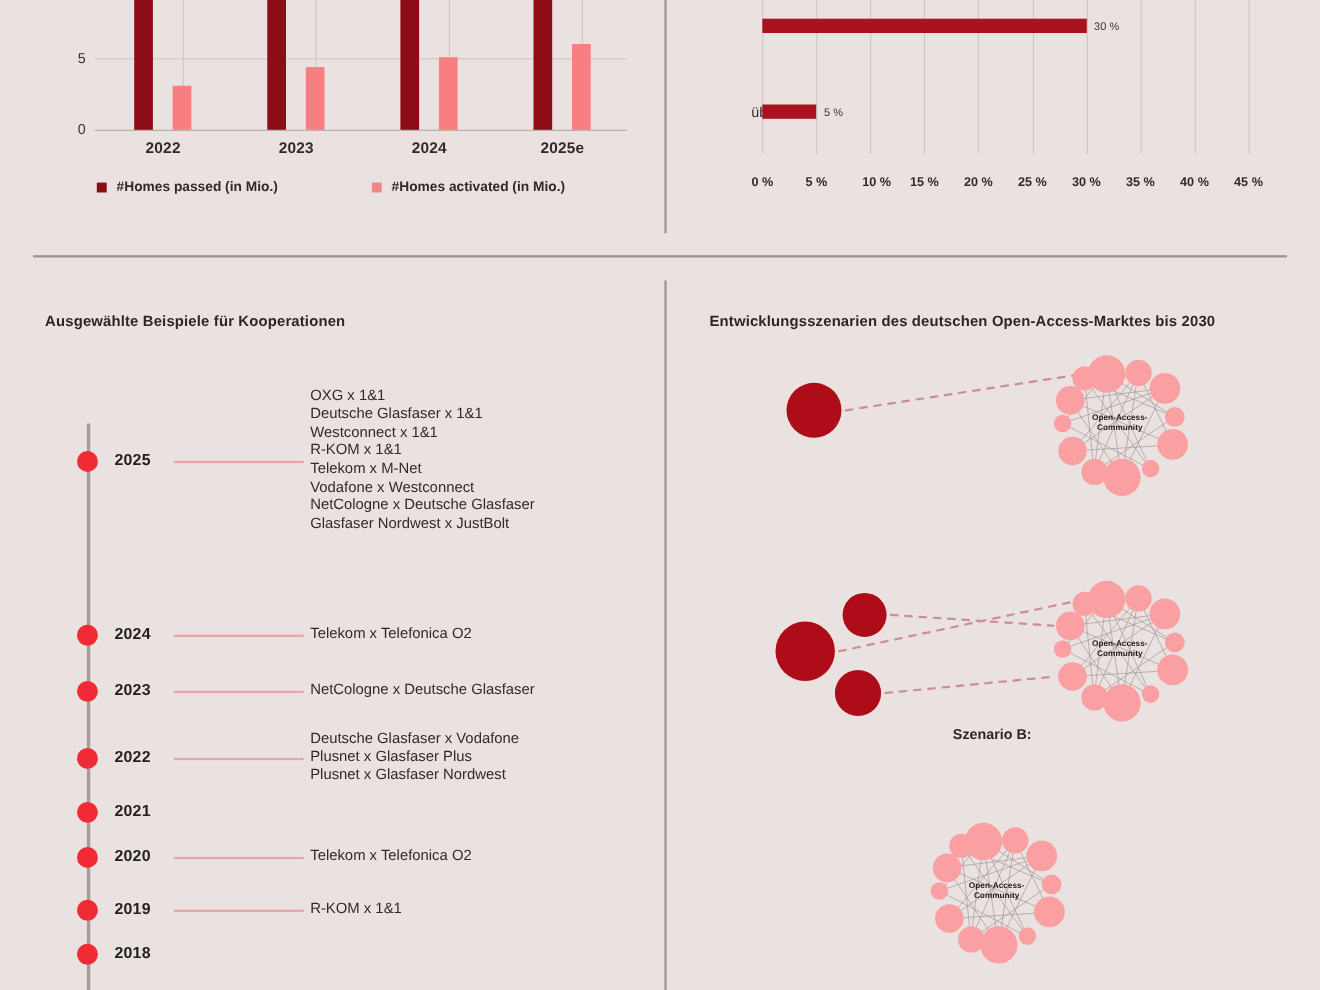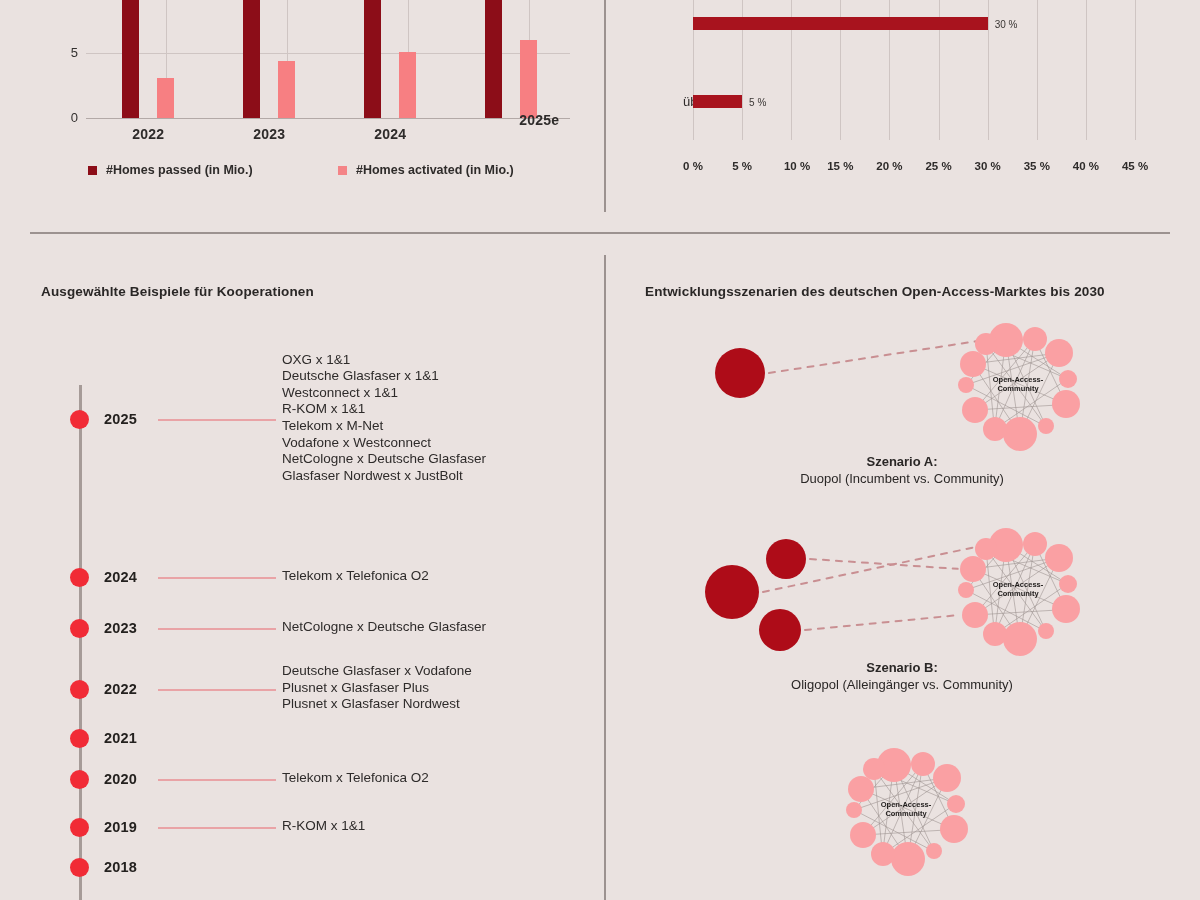--- a/index.html
+++ b/index.html
@@ -132,21 +132,21 @@
         <div class="bar dark" style="left: 364.3px; width: 17px; height: 158px; bottom: 82px; position: absolute;"></div>
         <div class="bar light" style="left: 399.3px; width: 17px; height: 66.3px; bottom: 82px; position: absolute;"></div>
         <div class="vguide" style="left: 528.8px; top: 0px; height: 118px;"></div>
         <div class="bar dark" style="left: 485.3px; width: 17px; height: 158px; bottom: 82px; position: absolute;"></div>
         <div class="bar light" style="left: 520.3px; width: 17px; height: 78px; bottom: 82px; position: absolute;"></div>
       </div>
     <div id="tl-xticks">
         <div class="xtick" style="left: 100.3px; top: 126px; width: 96px;">2022</div>
         <div class="xtick" style="left: 221.3px; top: 126px; width: 96px;">2023</div>
         <div class="xtick" style="left: 342.3px; top: 126px; width: 96px;">2024</div>
-        <div class="xtick" style="left: 463.3px; top: 112px; width: 96px; text-align: right;">2025e</div>
+        <div class="xtick" style="left: 463.3px; top: 126px; width: 96px;">2025e</div>
       </div>
     <div class="legend-row">
       <div class="legend-item first">
         <span class="sw dark"></span>
         <span>#Homes passed (in Mio.)</span>
       </div>
       <div class="legend-item">
         <span class="sw light"></span>
         <span>#Homes activated (in Mio.)</span>
       </div>
@@ -287,24 +287,20 @@
           <div class="comm-node" style="left: 378.526px; top: 97.1474px; width: 24px; height: 24px;"></div>
           <div class="comm-node" style="left: 357.699px; top: 77px; width: 26px; height: 26px;"></div>
           <div class="comm-node" style="left: 354px; top: 57px; width: 16px; height: 16px;"></div>
           <div class="comm-node" style="left: 355.685px; top: 30.8691px; width: 26px; height: 26px;"></div>
           <div class="comm-node" style="left: 370.986px; top: 13.0234px; width: 22px; height: 22px;"></div>
           <div class="comm-label" style="left: 369px; top: 56px; width: 90px;">
             <div>Open-Access-</div>
             <div>Community</div>
           </div>
           <div class="node-big" style="left: 111px; top: 28px; width: 50px; height: 50px;"></div>
-          <div class="sc-caption" style="top: 134px;">
-            <span class="l1">Szenario A:</span>
-            <span class="l2">Duopol (Incumbent vs. Community)</span>
-          </div>
         </div>
         <div class="scenario" style="top: 200px; height: 200px;">
           <svg class="overlay" width="596" height="200">
             <line x1="401.83550488018153" y1="24.601486164413792" x2="463.6273075820661" y2="63.906532829742595" stroke="#9E9492" stroke-width="0.8" opacity="0.75"></line>
             <line x1="401.83550488018153" y1="24.601486164413792" x2="441.95964517353735" y2="111.45187862775208" stroke="#9E9492" stroke-width="0.8" opacity="0.75"></line>
             <line x1="401.83550488018153" y1="24.601486164413792" x2="390.52642186070545" y2="114.14737964294636" stroke="#9E9492" stroke-width="0.8" opacity="0.75"></line>
             <line x1="401.83550488018153" y1="24.601486164413792" x2="362" y2="70" stroke="#9E9492" stroke-width="0.8" opacity="0.75"></line>
             <line x1="430.75898702295774" y1="23.955061581490483" x2="462.21356043747295" y2="89.47954285762742" stroke="#9E9492" stroke-width="0.8" opacity="0.75"></line>
             <line x1="430.75898702295774" y1="23.955061581490483" x2="415.71007533842254" y2="118.9701505239357" stroke="#9E9492" stroke-width="0.8" opacity="0.75"></line>
             <line x1="430.75898702295774" y1="23.955061581490483" x2="370.69872981077805" y2="95" stroke="#9E9492" stroke-width="0.8" opacity="0.75"></line>
@@ -340,21 +336,20 @@
           <div class="comm-node" style="left: 370.986px; top: 18.0234px; width: 22px; height: 22px;"></div>
           <div class="comm-label" style="left: 369px; top: 61px; width: 90px;">
             <div>Open-Access-</div>
             <div>Community</div>
           </div>
           <div class="node-big" style="left: 101px; top: 45px; width: 54px; height: 54px;"></div>
           <div class="node-big" style="left: 162px; top: 19px; width: 40px; height: 40px;"></div>
           <div class="node-big" style="left: 155px; top: 89px; width: 42px; height: 42px;"></div>
           <div class="sc-caption" style="top: 140px;">
             <span class="l1">Szenario B:</span>
-            <span class="l2">Oligopol (Alleingänger vs. Community)</span>
           </div>
         </div>
         <div class="scenario" style="top: 420px; height: 200px;">
           <svg class="overlay" width="596" height="200">
             <line x1="289.83550488018153" y1="24.601486164413792" x2="351.6273075820661" y2="63.906532829742595" stroke="#9E9492" stroke-width="0.8" opacity="0.75"></line>
             <line x1="289.83550488018153" y1="24.601486164413792" x2="329.95964517353735" y2="111.45187862775208" stroke="#9E9492" stroke-width="0.8" opacity="0.75"></line>
             <line x1="289.83550488018153" y1="24.601486164413792" x2="278.52642186070545" y2="114.14737964294636" stroke="#9E9492" stroke-width="0.8" opacity="0.75"></line>
             <line x1="289.83550488018153" y1="24.601486164413792" x2="250" y2="70" stroke="#9E9492" stroke-width="0.8" opacity="0.75"></line>
             <line x1="318.75898702295774" y1="23.955061581490483" x2="350.21356043747295" y2="89.47954285762742" stroke="#9E9492" stroke-width="0.8" opacity="0.75"></line>
             <line x1="318.75898702295774" y1="23.955061581490483" x2="303.71007533842254" y2="118.9701505239357" stroke="#9E9492" stroke-width="0.8" opacity="0.75"></line>

